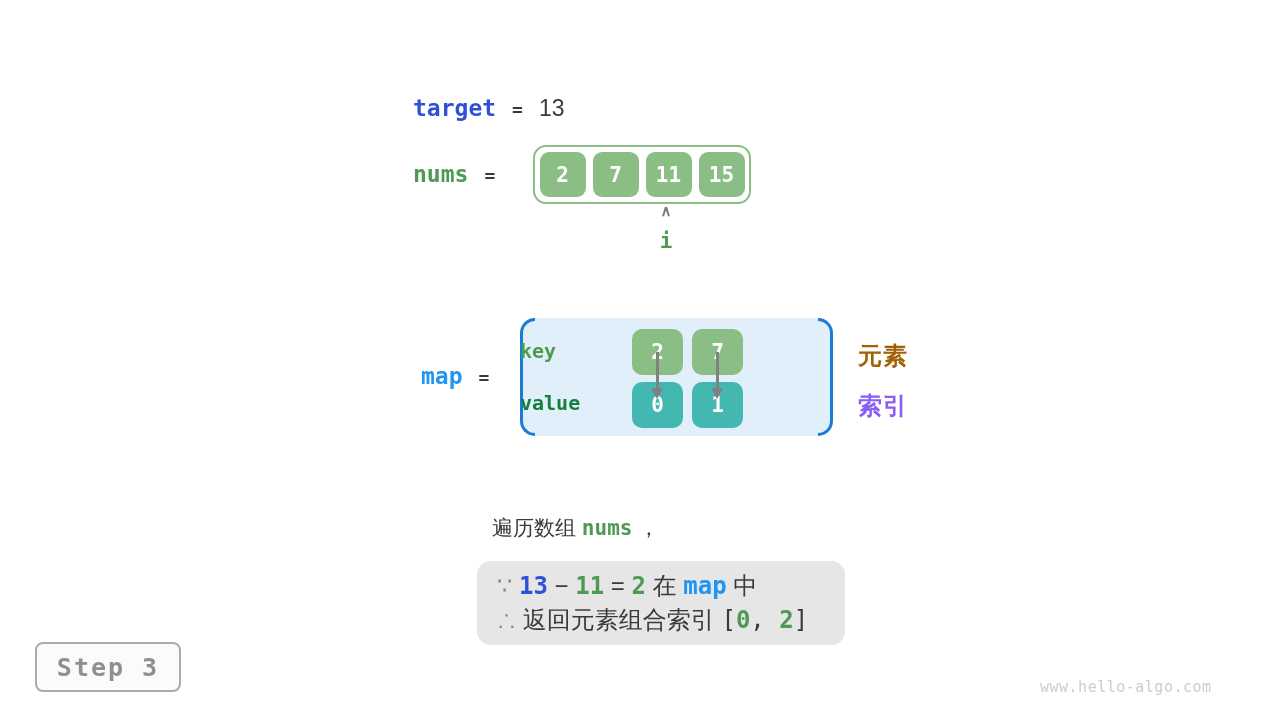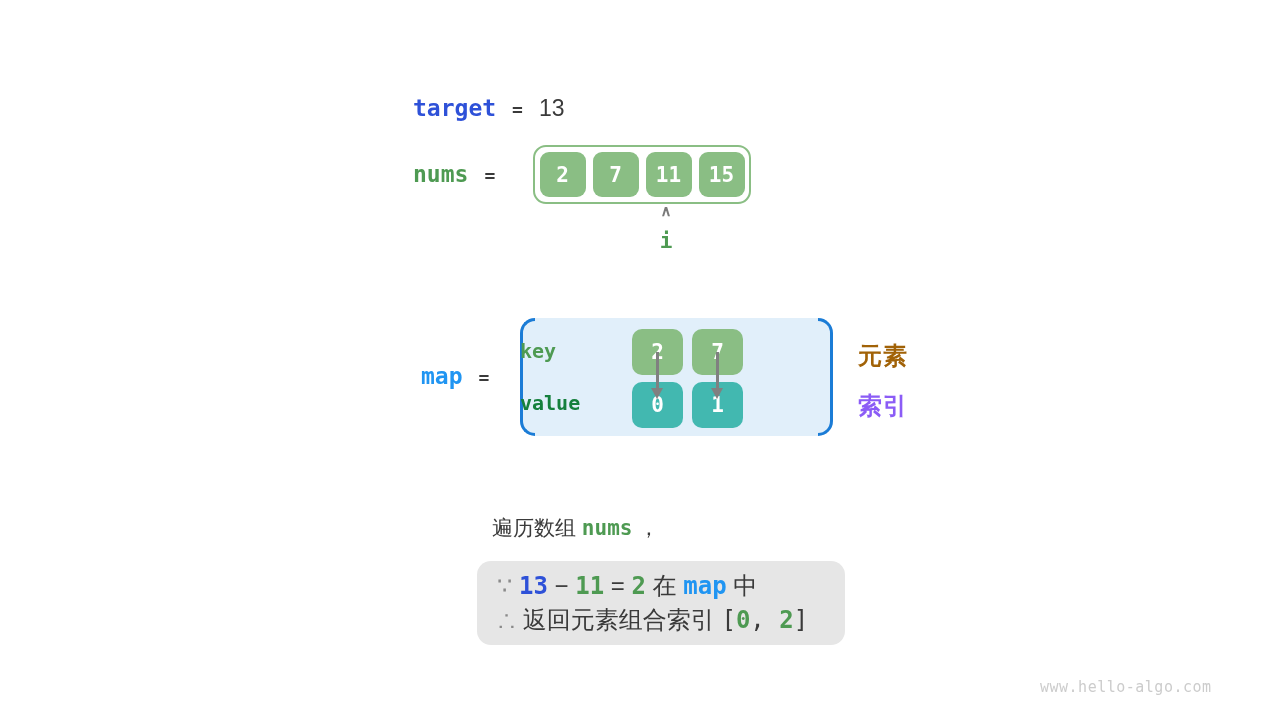--- a/index.html
+++ b/index.html
@@ -143,16 +143,17 @@
   <div class="abs side-label element-label">元素</div>
   <div class="abs side-label index-label">索引</div>
 
   <div class="abs caption"><span style="color: rgb(58, 58, 58); margin-top: 42px;">遍历数组 </span><span style="color: rgb(78, 154, 82); font-weight: bold; font-family: &quot;DejaVu Sans Mono&quot;, monospace;">nums</span><span style="color: rgb(58, 58, 58);"> ，</span></div>
 
   <div class="abs conclusion-box">
     <div class="concl-line"><span style="color: rgb(138, 138, 138);">∵ </span><span style="color: rgb(46, 81, 216); font-weight: bold; font-family: &quot;DejaVu Sans Mono&quot;, monospace;">13</span><span style="color: rgb(58, 58, 58);"> − </span><span style="color: rgb(78, 154, 82); font-weight: bold; font-family: &quot;DejaVu Sans Mono&quot;, monospace;">11</span><span style="color: rgb(58, 58, 58);"> = </span><span style="color: rgb(78, 154, 82); font-weight: bold; font-family: &quot;DejaVu Sans Mono&quot;, monospace;">2</span><span style="color: rgb(58, 58, 58);"> 在 </span><span style="color: rgb(32, 149, 242); font-weight: bold; font-family: &quot;DejaVu Sans Mono&quot;, monospace;">map</span><span style="color: rgb(58, 58, 58);"> 中</span></div>
     <div class="concl-line"><span style="color: rgb(138, 138, 138);">∴ </span><span style="color: rgb(58, 58, 58);">返回元素组合索引 </span><span style="color: rgb(58, 58, 58); font-family: &quot;DejaVu Sans Mono&quot;, monospace;">[</span><span style="color: rgb(78, 154, 82); font-weight: bold; font-family: &quot;DejaVu Sans Mono&quot;, monospace;">0</span><span style="color: rgb(58, 58, 58); font-family: &quot;DejaVu Sans Mono&quot;, monospace;">, </span><span style="color: rgb(78, 154, 82); font-weight: bold; font-family: &quot;DejaVu Sans Mono&quot;, monospace;">2</span><span style="color: rgb(58, 58, 58); font-family: &quot;DejaVu Sans Mono&quot;, monospace;">]</span></div>
   </div>
 
+  <div class="abs step-badge mono">Step 3</div>
 
   <div class="abs watermark">www.hello-algo.com</div>
 
 </div>
 
 </body></html>

